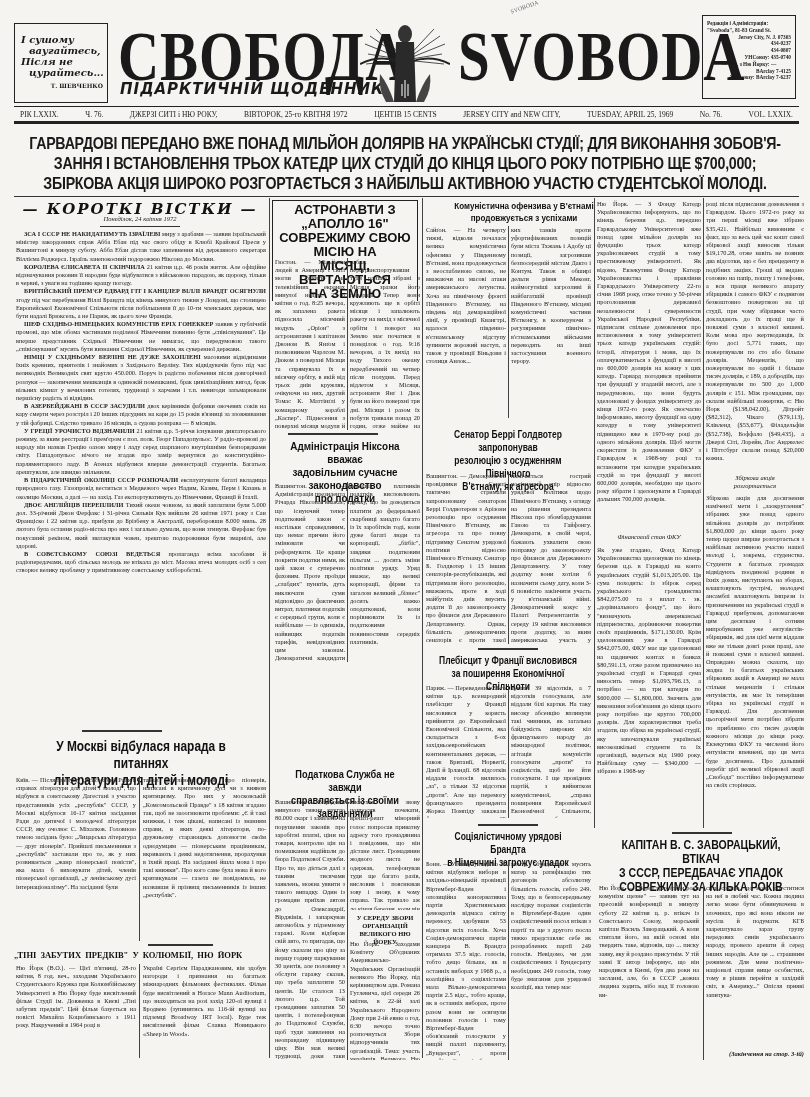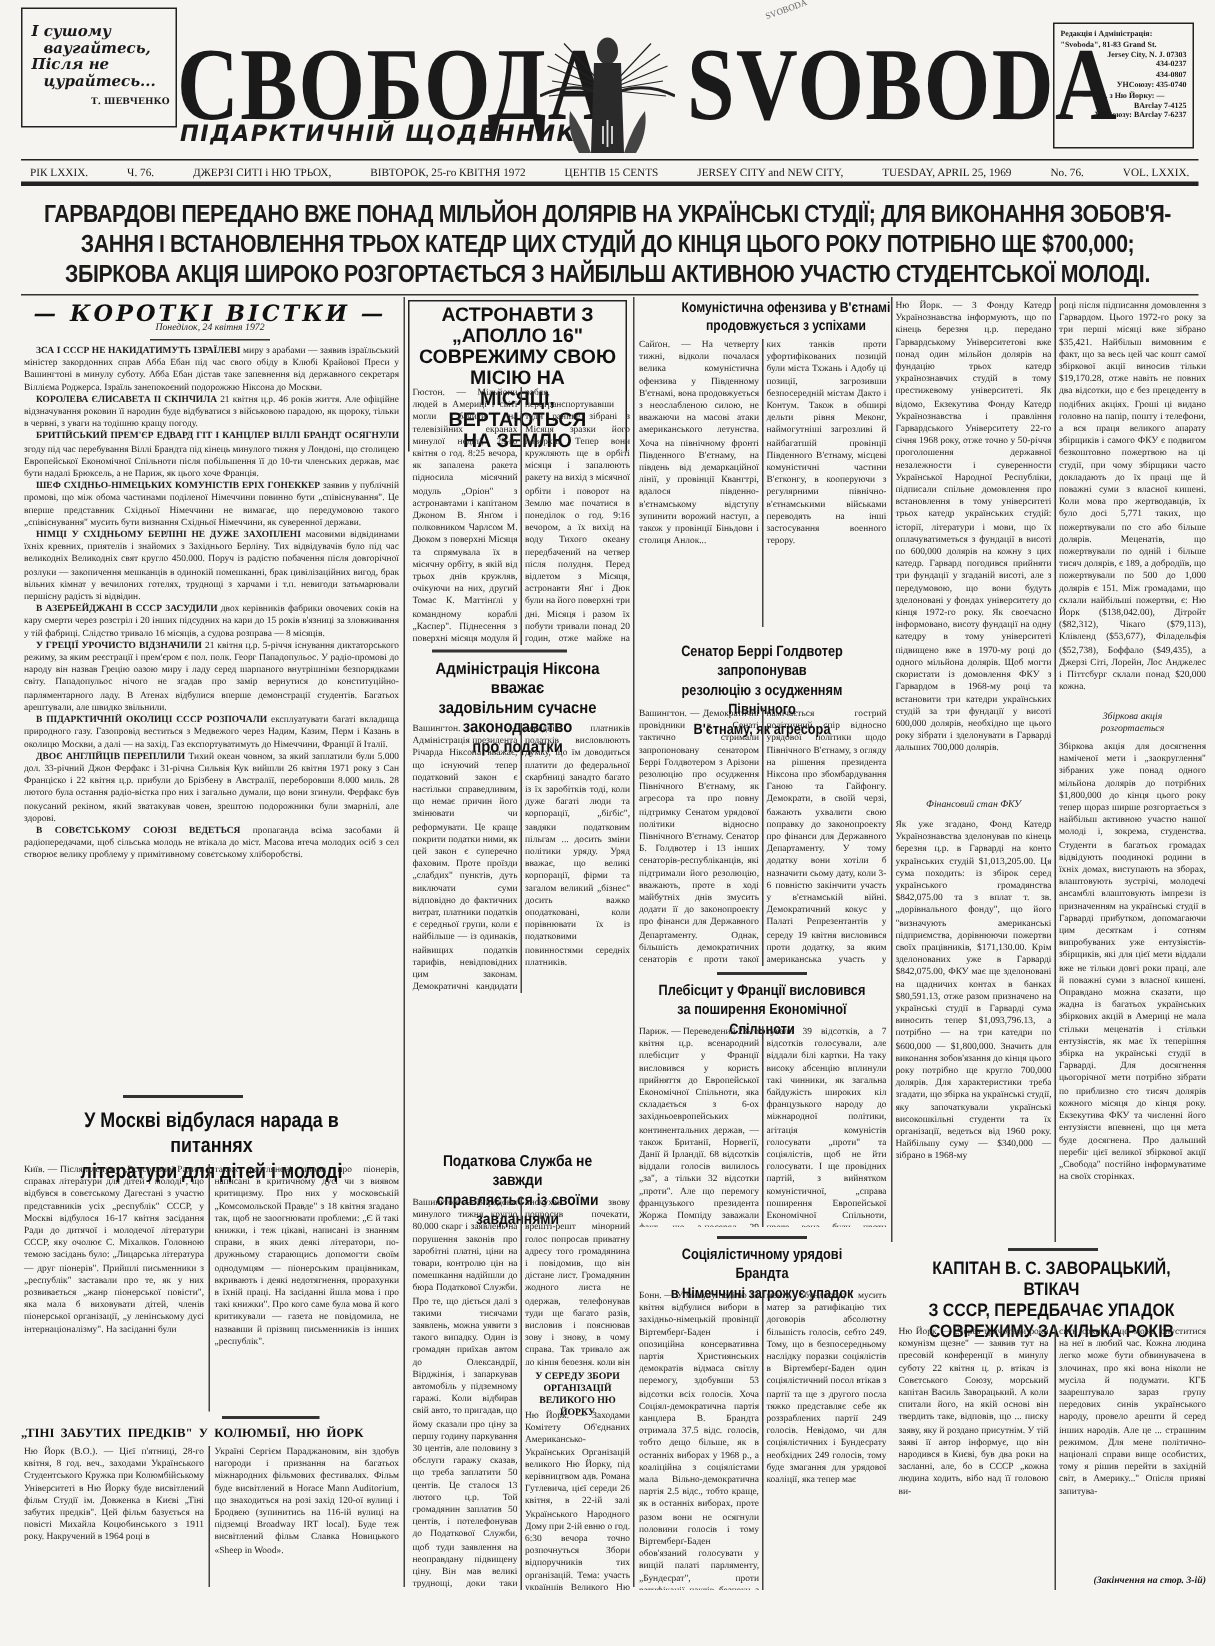--- a/index.html
+++ b/index.html
@@ -1,20 +1,20 @@
 <!DOCTYPE html>
 <html><head>
 <meta charset="utf-8">
 <style>
 *{box-sizing:border-box;margin:0;padding:0}
 html,body{width:810px;height:1097px;overflow:hidden;background:#f4f3f0}
 body{font-family:"Liberation Serif",serif;color:#1a1a1a;position:relative}
 .page{position:absolute;left:0;top:0;width:810px;height:1097px;background:#f5f4f1}
 .masthead{position:absolute;left:0;top:0;width:810px;height:110px}
-.motto{position:absolute;left:14px;top:5px;width:104px;height:80px;border:1.5px solid #222;padding:10px 4px 0 6px;font-family:"DejaVu Serif",serif;font-weight:bold;font-style:italic;font-size:10px;line-height:11px}
+.motto{position:absolute;left:14px;top:23px;width:94px;height:80px;border:1.5px solid #222;padding:10px 4px 0 6px;font-family:"DejaVu Serif",serif;font-weight:bold;font-style:italic;font-size:10px;line-height:11px}
 .motto .attr{font-size:6px;text-align:right;font-style:normal;margin-top:2px}
 .title-uk{position:absolute;left:118px;top:22px;font-family:"Liberation Serif",serif;font-weight:bold;font-size:60px;letter-spacing:1px;transform:scaleY(1.15) scaleX(0.95);transform-origin:left top;line-height:60px}
 .sub-uk{position:absolute;left:120px;top:80px;font-family:"DejaVu Sans",sans-serif;font-weight:bold;font-style:italic;font-size:15px;letter-spacing:1px}
 .emblem{position:absolute;left:360px;top:14px;width:90px;height:92px}
 .title-en{position:absolute;left:458px;top:22px;font-family:"Liberation Serif",serif;font-weight:bold;font-size:60px;letter-spacing:1px;transform:scaleY(1.15) scaleX(0.95);transform-origin:left top;line-height:60px}
 .sub-en{position:absolute;left:470px;top:80px;font-family:"DejaVu Sans",sans-serif;font-weight:bold;font-style:italic;font-size:15px;letter-spacing:8px}
 .addr{position:absolute;left:702px;top:15px;width:94px;height:84px;border:1.5px solid #222;padding:4px 4px;font-size:5.3px;line-height:6.8px;text-align:right;font-weight:bold}
 .addr .l1{text-align:left}
 .dateline{position:absolute;left:14px;top:106px;width:785px;height:18px;border-top:1.5px solid #222;border-bottom:3px solid #222;display:flex;justify-content:space-between;align-items:center;font-size:7.5px;padding:0 6px}
 .banner{position:absolute;left:20px;top:133px;width:772px;font-family:"Liberation Sans",sans-serif;font-weight:bold;font-size:16.5px;line-height:20px;text-align:center;letter-spacing:-0.3px;transform:scaleX(0.86);transform-origin:center top;width:898px;left:-44px}
@@ -80,21 +80,21 @@
       <div>УНСоюзу: 435-0740</div>
       <div style="text-align:center">— Тел. з Ню Йорку: —</div>
       <div>BArclay 7-4125</div>
       <div>УНСоюзу: BArclay 7-6237</div>
     </div>
   </div>
 
   <div class="dateline">
     <span>РІК LXXIX.</span>
     <span>Ч. 76.</span>
-    <span>ДЖЕРЗІ СИТІ і НЮ ТРЬОХ,</span>
+    <span>ДЖЕРЗІ СИТІ і НЮ РОКУ,</span>
     <span>ВІВТОРОК, 25-го КВІТНЯ 1972</span>
     <span>ЦЕНТІВ 15 CENTS</span>
     <span>JERSEY CITY and NEW CITY,</span>
     <span>TUESDAY, APRIL 25, 1969</span>
     <span>No. 76.</span>
     <span>VOL. LXXIX.</span>
   </div>
 
   <div class="banner">
     <div>ГАРВАРДОВІ ПЕРЕДАНО ВЖЕ ПОНАД МІЛЬЙОН ДОЛЯРІВ НА УКРАЇНСЬКІ СТУДІЇ; ДЛЯ ВИКОНАННЯ ЗОБОВ'Я-</div>

